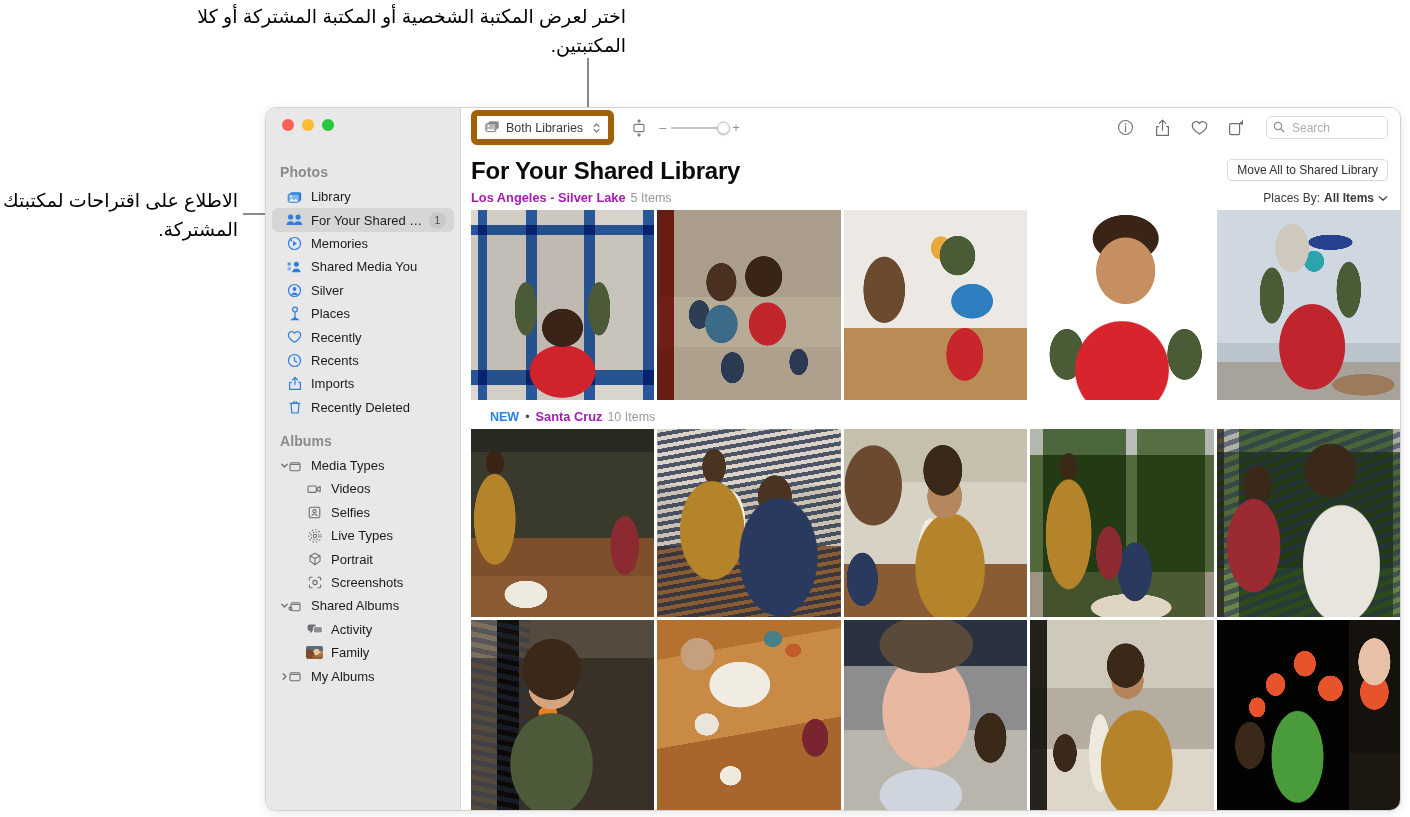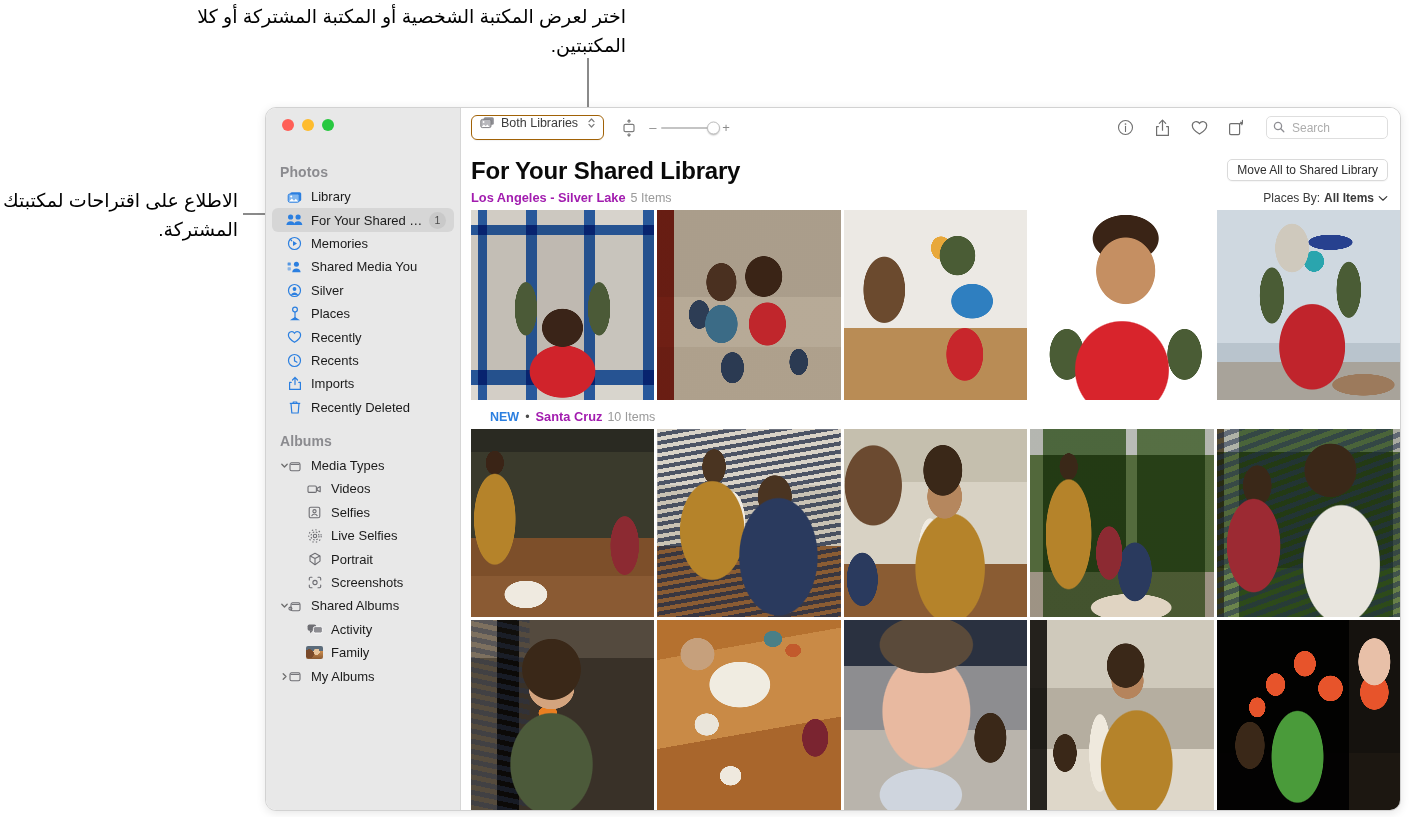--- a/index.html
+++ b/index.html
@@ -117,23 +117,23 @@
   
   .main{flex:1 1 auto;display:flex;flex-direction:column;min-width:0;background:#fff;}
   .toolbar{
     height:39px;flex:0 0 39px;
     display:flex;align-items:center;
     padding:0 12px 0 10px;
     position:relative;
     background:#fff;
   }
   .libpick{
-    display:flex;align-items:flex-start;gap:6px;
+    display:flex;align-items:center;gap:6px;
     height:23px;padding:0 7px 0 8px;
-    border:1px solid #a16207;border-radius:6px;
+    border:6px solid #a16207;border-radius:6px;
     background:#fff;
     box-shadow:0 1px 1px rgba(0,0,0,.05);
     font-size:12.5px;color:#3b3b3b;
   }
   .libpick .stepper{display:flex;flex-direction:column;line-height:5px;color:#7c7c7c;font-size:9px;margin-left:3px;}
   .zoombtn{margin-left:17px;color:#7d7d7d;display:flex;align-items:center;}
   .slider{display:flex;align-items:center;gap:5px;margin-left:12px;color:#8c8c8c;font-size:13px;}
   .track{width:56px;height:2px;background:#c4c4c4;border-radius:2px;position:relative;}
   .knob{
     position:absolute;right:-3px;top:50%;transform:translateY(-50%);
@@ -359,21 +359,21 @@
         </div>
 
         <div class="srow child">
           <span class="ico grey">
             <svg width="14" height="14" viewBox="0 0 14 14" fill="none" stroke="#6e6e73" stroke-width="1.1">
               <circle cx="7" cy="7" r="1.7"></circle>
                 <circle cx="7" cy="7" r="4" stroke-dasharray="1.6 1.6"></circle>
                 <circle cx="7" cy="7" r="6.2" stroke-dasharray="1.4 2.2"></circle>
             </svg>
           </span>
-          <span class="lbl">Live Selfies</span>
+          <span class="lbl">Live Types</span>
         </div>
 
         <div class="srow child">
           <span class="ico grey">
             <svg width="14" height="14" viewBox="0 0 14 14" fill="none" stroke="#6e6e73" stroke-width="1.1" stroke-linejoin="round">
               <path d="M7 1.3l5 2.6v5.2L7 12.7 2 9.1V3.9z"></path>
               <path d="M2.2 4.1L7 6.6l4.8-2.5M7 6.6v6"></path>
             </svg>
           </span>
           <span class="lbl">Portrait</span>

